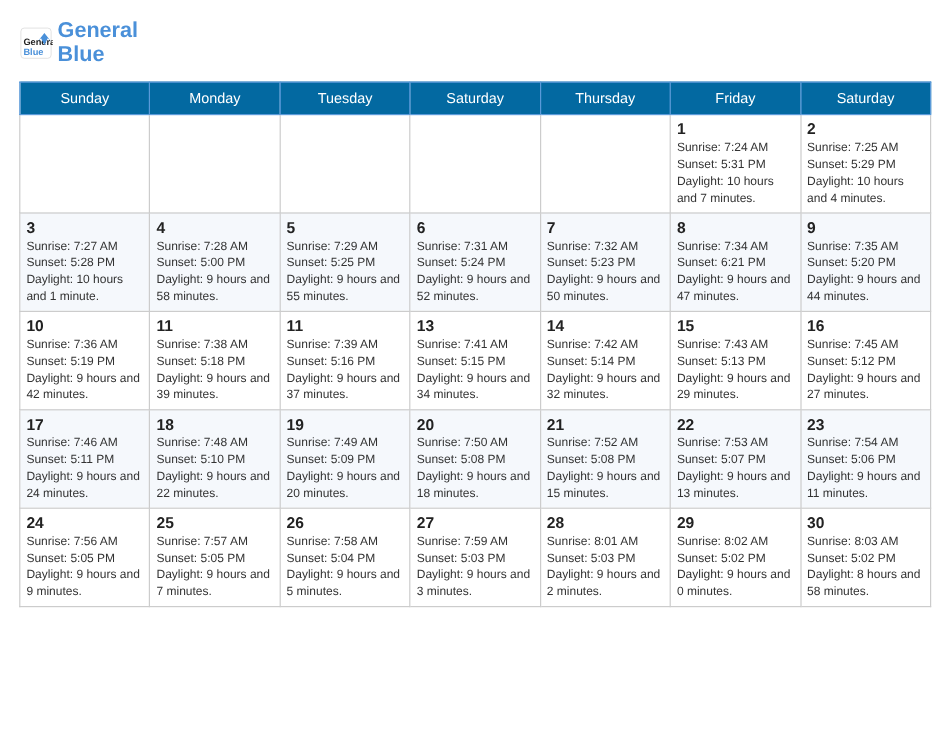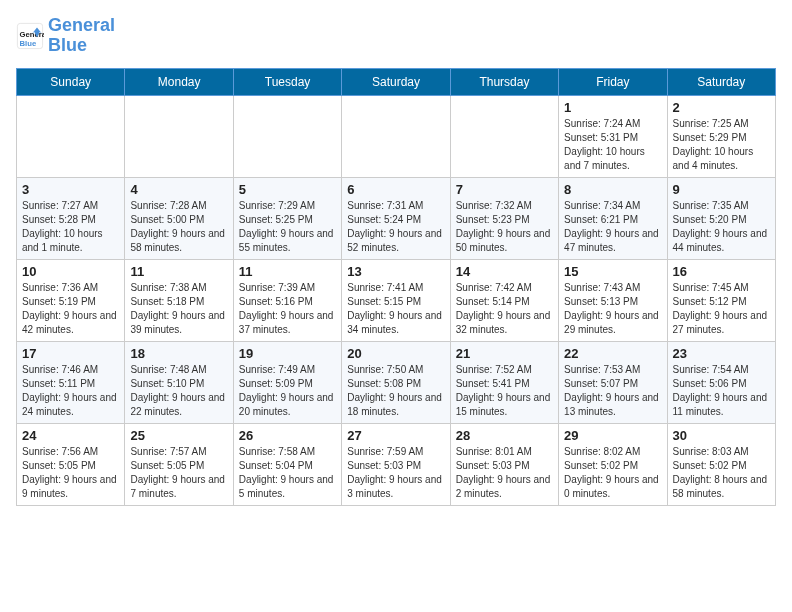--- a/index.html
+++ b/index.html
@@ -243,21 +243,21 @@
         </td>
         <td>
           <span class="day-num">20</span>
           <div class="day-info">Sunrise: 7:50 AM
 Sunset: 5:08 PM
 Daylight: 9 hours and 18 minutes.</div>
         </td>
         <td>
           <span class="day-num">21</span>
           <div class="day-info">Sunrise: 7:52 AM
-Sunset: 5:41 PM
+Sunset: 5:08 PM
 Daylight: 9 hours and 15 minutes.</div>
         </td>
         <td>
           <span class="day-num">22</span>
           <div class="day-info">Sunrise: 7:53 AM
 Sunset: 5:07 PM
 Daylight: 9 hours and 13 minutes.</div>
         </td>
         <td>
           <span class="day-num">23</span>

